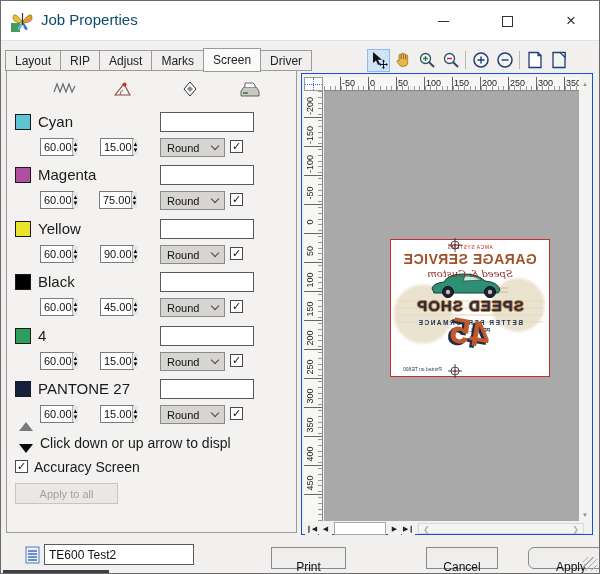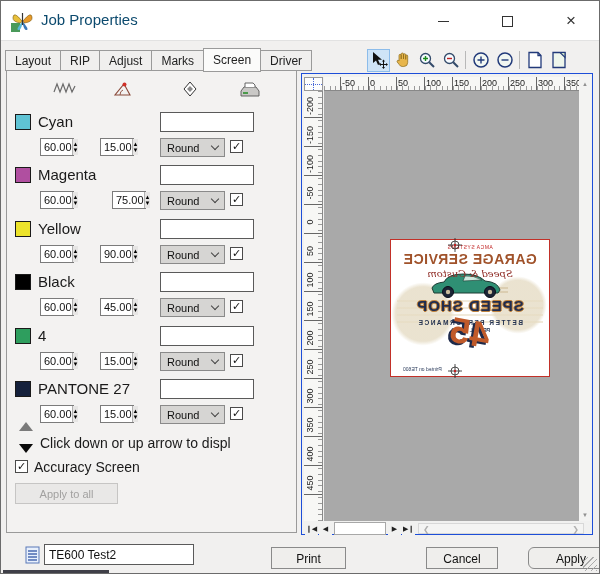--- a/index.html
+++ b/index.html
@@ -99,21 +99,21 @@
              color:#c05a2a; text-shadow:2px 2px 0 #1e2a4a; z-index:3; }
   .art-foot { position:absolute; right:12px; bottom:4px; font-size:5px; color:#2a3a5a; }
   .regmark { position:absolute; left:57px; z-index:4; }
 
   
   .bottombar { position:absolute; left:0; top:538px; width:100%; height:36px; }
   .jobname-icon { position:absolute; left:24px; top:7px; }
   .jobname-input { position:absolute; left:43px; top:5px; width:150px; height:21px; background:#fff; border:1px solid #5a5a5a;
                    font-size:12px; font-family:"Liberation Sans",sans-serif; padding:0 4px; color:#111; }
   .dlg-btn { position:absolute; top:8px; height:22px; background:#efeeec; border:1px solid #8a8a8a; font-size:12px; color:#111;
-             text-align:center; padding-top:4px; }
+             text-align:center; padding-top:12px; }
   .btn-print { left:270px; width:75px; } .btn-ok { left:351px; width:68px; }
   .btn-cancel { left:425px; width:72px; } .btn-apply { left:527px; width:86px;border-radius:6px; }
   .resize-grip { position:absolute; right:2px; bottom:2px; width:14px; height:14px;
                  background:repeating-linear-gradient(135deg,transparent 0 3px,#ababab 3px 4px); }
   .desk-strip { position:absolute; left:2px; top:569px; width:106px; height:4px; background:#3f3f48; }
 </style>
 </head>
 <body>
 
 <div id="window">
@@ -255,21 +255,21 @@
       <div class="swatch" style="background-color: rgb(176, 79, 160);"></div>
       <span class="chname">Magenta</span>
       <div class="curve-field"></div>
       <div class="spin" style="left:33px">
           <div class="val">60.00</div>
           <div class="btns">
             <span>▲</span>
             <span>▼</span>
           </div>
         </div>
-      <div class="spin" style="left:105px">
+      <div class="spin" style="left:92px">
           <div class="val">75.00</div>
           <div class="btns">
             <span>▲</span>
             <span>▼</span>
           </div>
         </div>
       <div class="dd">
           <span>Round</span>
           <span class="chev"></span>
         </div>

